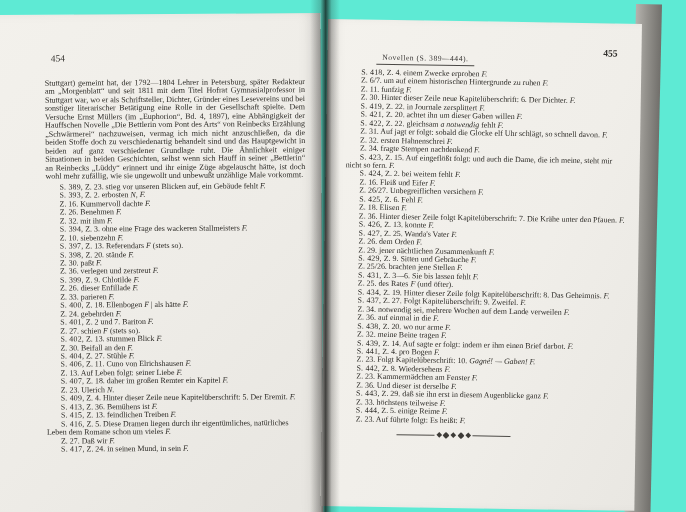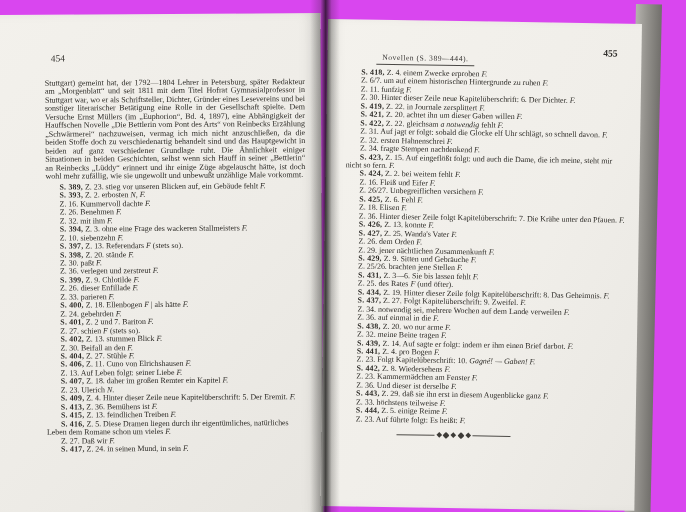--- a/index.html
+++ b/index.html
@@ -1,18 +1,18 @@
 <!DOCTYPE html>
 <html><head>
 <meta charset="utf-8">
 <style>
   html,body{margin:0;padding:0;background:#000;}
   .photo{
     position:relative;width:686px;height:512px;overflow:hidden;
-    background:#d946ef;
+    background:#5eead4;
     font-family:"Liberation Serif","DejaVu Serif",serif;
     color:#2d2b27;
   }
   .page{position:absolute;box-sizing:border-box;}
   .page-left{
     left:-8px;top:14px;width:330px;height:520px;
     background:linear-gradient(135deg,#f3f1ec 0%,#eeece7 55%,#e7e5e0 100%);
     transform:rotate(-0.35deg);
     padding:40px 16px 0 54px;
     box-shadow:inset -14px 0 18px -12px rgba(0,0,0,0.35);
@@ -45,21 +45,21 @@
   .pagenum.pn-left{left:6px;}
   .pagenum.pn-right{right:14px;font-weight:bold;}
   .para{
     margin:13px 0 0 0;font-size:8px;line-height:8.45px;text-align:justify;
     color:#2d2b27;
   }
   .entries{margin-top:5px;}
   .para + .entries{margin-top:2.5px;}
   .page-right .entries{margin-top:11px;}
   .entry{margin:0;font-size:7.9px;line-height:8.45px;text-indent:14px;color:#2d2b27;}
-  .entry b{font-weight:bold;letter-spacing:0.2px;}
+  .entry b{font-weight:normal;letter-spacing:0.2px;}
   .tailpiece{
     margin-top:6px;display:flex;align-items:center;justify-content:center;gap:3px;
     height:8px;padding-right:60px;
   }
   .tp-line{display:inline-block;width:38px;height:1px;background:#4c4a46;}
   .tp-diamond{display:inline-block;width:3.6px;height:3.6px;background:#3d3b37;transform:rotate(45deg);}
   .tp-diamond.big{width:5px;height:5px;border-radius:1px;}
 </style>
 </head>
 <body>

